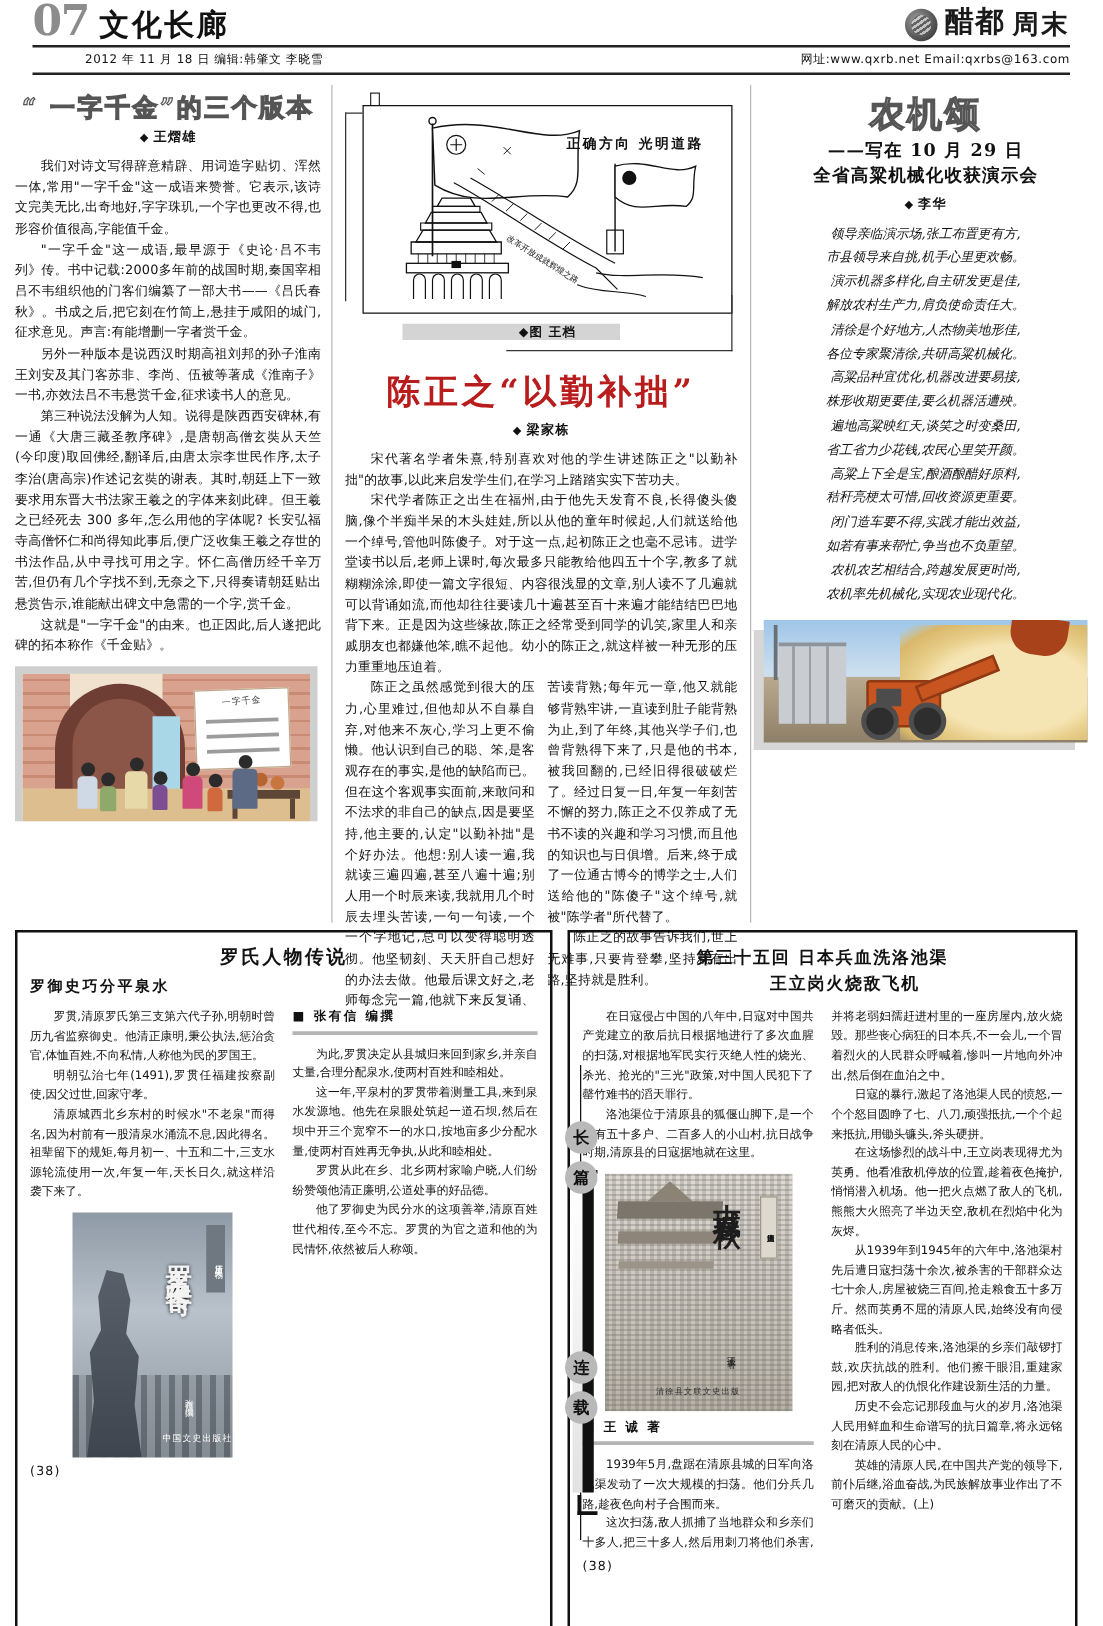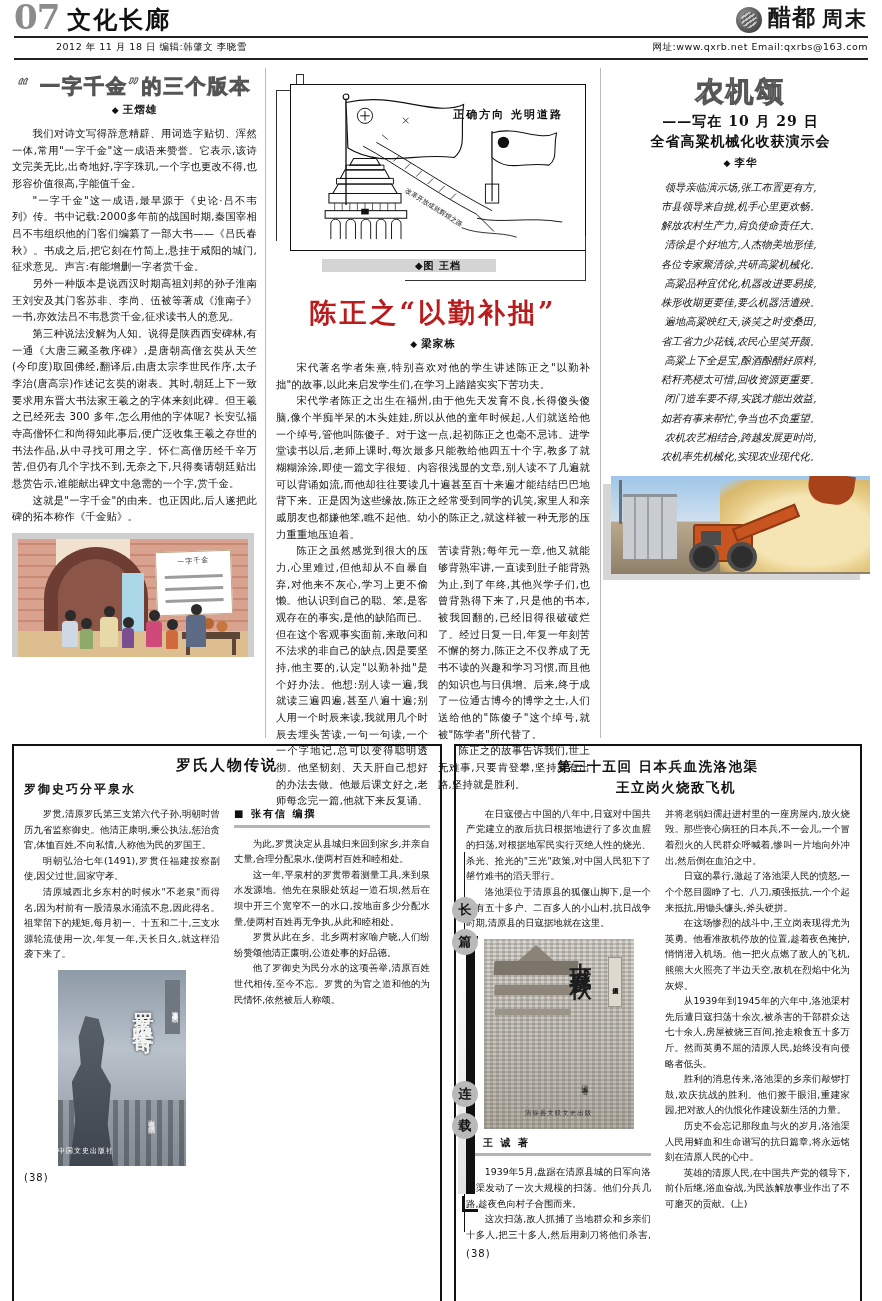--- a/index.html
+++ b/index.html
@@ -13,21 +13,21 @@
     font-family: "DejaVu Sans", sans-serif;
     color: #111;
     position: relative;
     overflow: hidden;
   }
 
   
   #masthead {
     position: relative;
     height: 58px;
-    padding: 0 14px;
+    padding: 0 26px;
     box-sizing: border-box;
   }
   .mh-row { display: flex; align-items: flex-end; height: 34px; }
   .page-num {
     font-family: "DejaVu Serif", serif;
     font-size: 34px;
     font-weight: bold;
     color: #8c8c8c;
     line-height: 1;
     letter-spacing: -1px;
@@ -396,21 +396,21 @@
     writing-mode: vertical-rl;
     font-size: 6.5px; color: #fff; text-align: center; padding-top: 3px; box-sizing: border-box;
     letter-spacing: 1px;
   }
   .bc-author {
     position: absolute; right: 30px; bottom: 44px;
     writing-mode: vertical-rl; font-size: 7px; color: #eee; letter-spacing: 1px;
   }
   .bc-pub {
     position: absolute; left: 0; right: 0; bottom: 8px;
-    text-align: left; font-size: 7px; color: #fff; letter-spacing: 1px;
+    text-align: right; font-size: 7px; color: #fff; letter-spacing: 1px; padding-left: 17px;
   }
 
   .bookcover2 {
     width: 150px; height: 190px;
     margin: 8px auto 4px;
     position: relative; overflow: hidden;
     background: #e9e6e0;
   }
   .bc2-art {
     position: absolute; inset: 0;
@@ -664,20 +664,21 @@
       <div class="subhead">
         <span>——写在 10 月 29 日</span><br>
         <span>全省高粱机械化收获演示会</span>
       </div>
       <div class="byline">
         <span class="bullet">◆</span><span>李华</span>
       </div>
       <div style="font-family:'DejaVu Serif',serif;font-size:10.4px;line-height:1.85;text-align:center;font-style:italic;">
         <div>领导亲临演示场,张工布置更有方,</div>
         <div>市县领导来自挑,机手心里更欢畅。</div>
+        <div>演示机器多样化,自主研发更是佳,</div>
         <div>解放农村生产力,肩负使命责任大。</div>
         <div>清徐是个好地方,人杰物美地形佳,</div>
         <div>各位专家聚清徐,共研高粱机械化。</div>
         <div>高粱品种宜优化,机器改进要易接,</div>
         <div>株形收期更要佳,要么机器活遭殃。</div>
         <div>遍地高粱映红天,谈笑之时变桑田,</div>
         <div>省工省力少花钱,农民心里笑开颜。</div>
         <div>高粱上下全是宝,酿酒酿醋好原料,</div>
         <div>秸秆亮梗太可惜,回收资源更重要。</div>
         <div>闭门造车要不得,实践才能出效益,</div>

